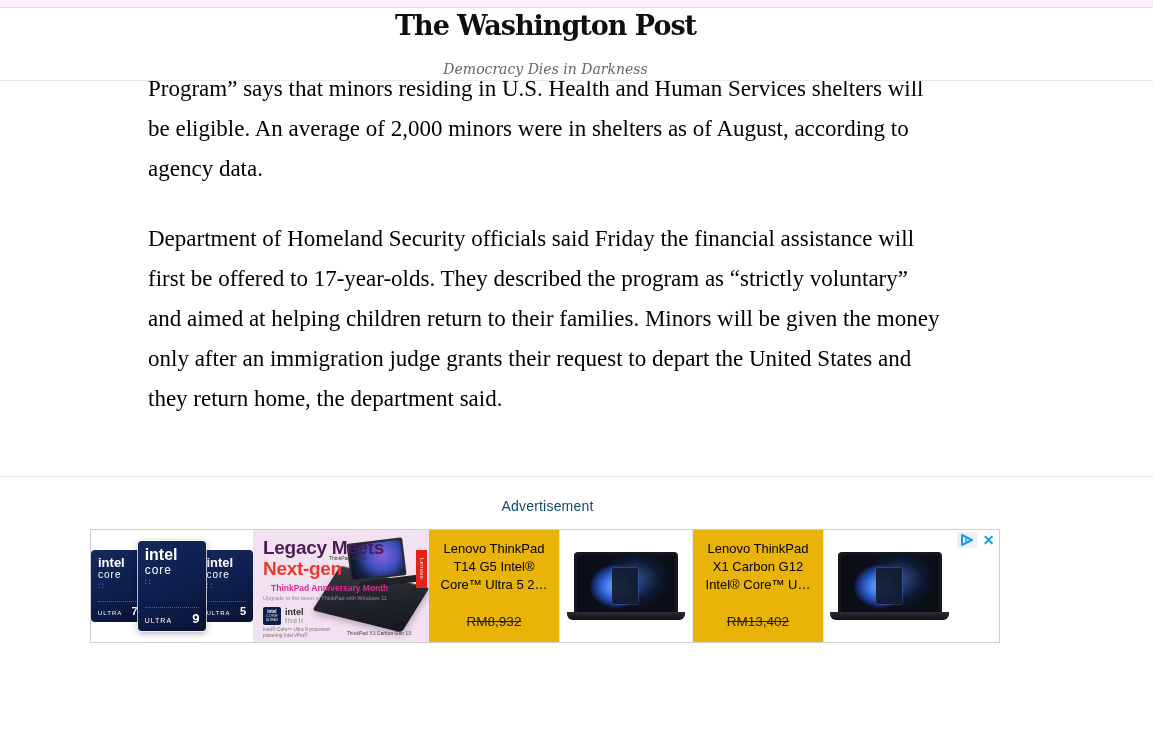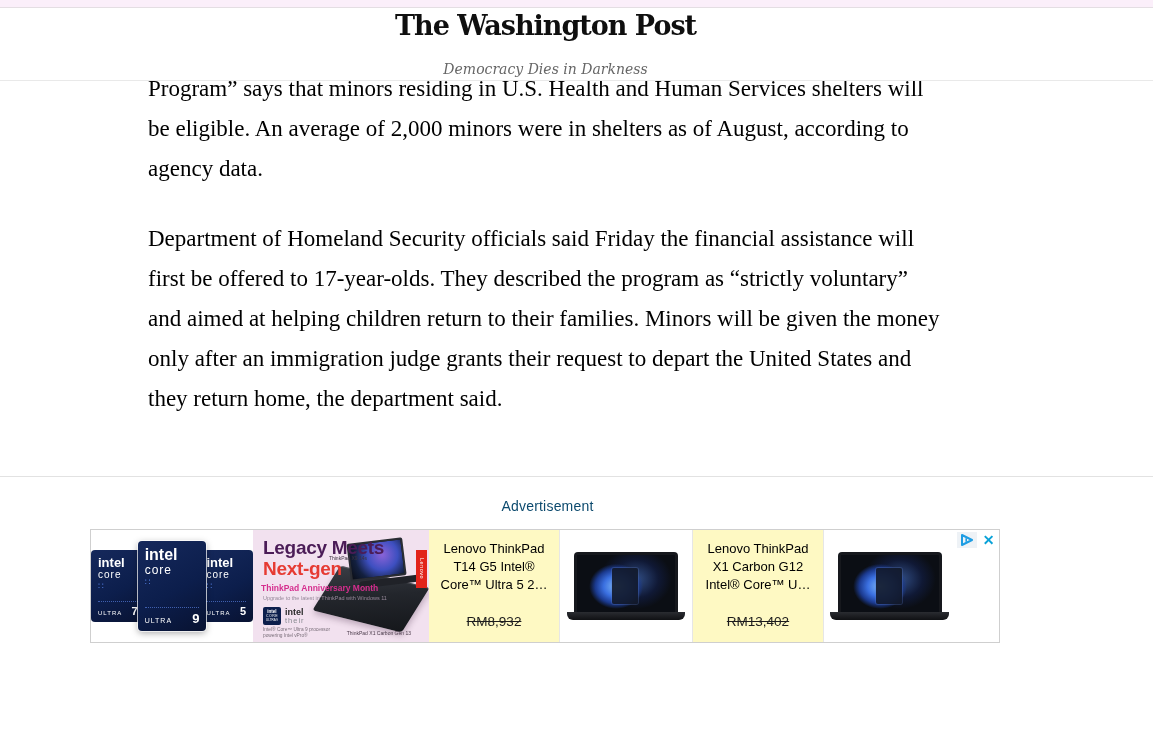--- a/index.html
+++ b/index.html
@@ -62,21 +62,21 @@
   .chip-tier { margin-top:auto; display:flex; align-items:baseline; gap:3px; border-top:1px dotted #3f5fae; padding-top:3px; }
   .chip-tier-word { font-size:6px; letter-spacing:1px; }
   .chip-main .chip-tier-word { font-size:7px; }
   .chip-num { font-weight:bold; font-size:11px; margin-left:auto; }
   .chip-main .chip-num { font-size:13px; }
 
   
   .ad-creative { width:176px; position:relative; background:#f2e1ef; overflow:hidden; }
   .cr-title1 { position:absolute; left:10px; top:7px; font-size:19px; font-weight:800; color:#4b1c57; letter-spacing:-0.3px; }
   .cr-title2 { position:absolute; left:10px; top:28px; font-size:19px; font-weight:800; color:#e63b33; letter-spacing:-0.3px; }
-  .cr-sub    { position:absolute; left:8px; top:53px; font-size:8.5px; font-weight:700; color:#d52e8e; }
+  .cr-sub    { position:absolute; left:18px; top:53px; font-size:8.5px; font-weight:700; color:#d52e8e; }
   .cr-tag    { position:absolute; left:10px; top:65px; font-size:5.5px; color:#97899a; }
   .cr-vpro   { position:absolute; left:10px; bottom:17px; display:flex; gap:4px; align-items:center; }
   .mini-chip { width:18px; height:18px; background:#0c1e4c; border-radius:2px; color:#fff;
                display:flex; flex-direction:column; align-items:center; justify-content:center; line-height:1.05; }
   .mini-chip span { display:block; }
   .mc-brand { font-size:4.5px; font-weight:bold; }
   .mc-core  { font-size:3.5px; letter-spacing:0.5px; }
   .mc-tier  { font-size:3px; }
   .vpro-text { display:flex; flex-direction:column; line-height:1; }
   .vpro-brand { font-size:9px; font-weight:bold; color:#2b2b2b; }
@@ -99,21 +99,21 @@
   .cr-lbl2 { position:absolute; right:18px; bottom:6px; font-size:5px; color:#4a3a4a; }
   .lenovo-ribbon {
     position:absolute; right:2px; top:20px; width:11px; height:38px; background:#e2231a;
     color:#fff; writing-mode:vertical-rl; text-align:center; font-size:5.5px; letter-spacing:0.5px;
     display:flex; align-items:center; justify-content:center;
   }
 
   
   .ad-product {
     width:130px; display:flex; flex-direction:column; align-items:center;
-    justify-content:space-between; padding:10px 4px 13px 4px; background:#fef9c3; cursor:pointer;
+    justify-content:space-between; padding:10px 4px 13px 4px; background:#eab308; cursor:pointer;
   }
   .prod-name { text-align:center; }
   .prod-name span { display:block; font-size:13px; line-height:18px; color:#000; }
   .prod-price { font-size:13.5px; color:#1c1c1c; text-decoration:line-through; }
 
   
   .ad-photo {
     display:flex; align-items:center; justify-content:center; background:#fff;
     border-left:1px solid #e6e6e6; border-right:1px solid #e6e6e6;
   }

